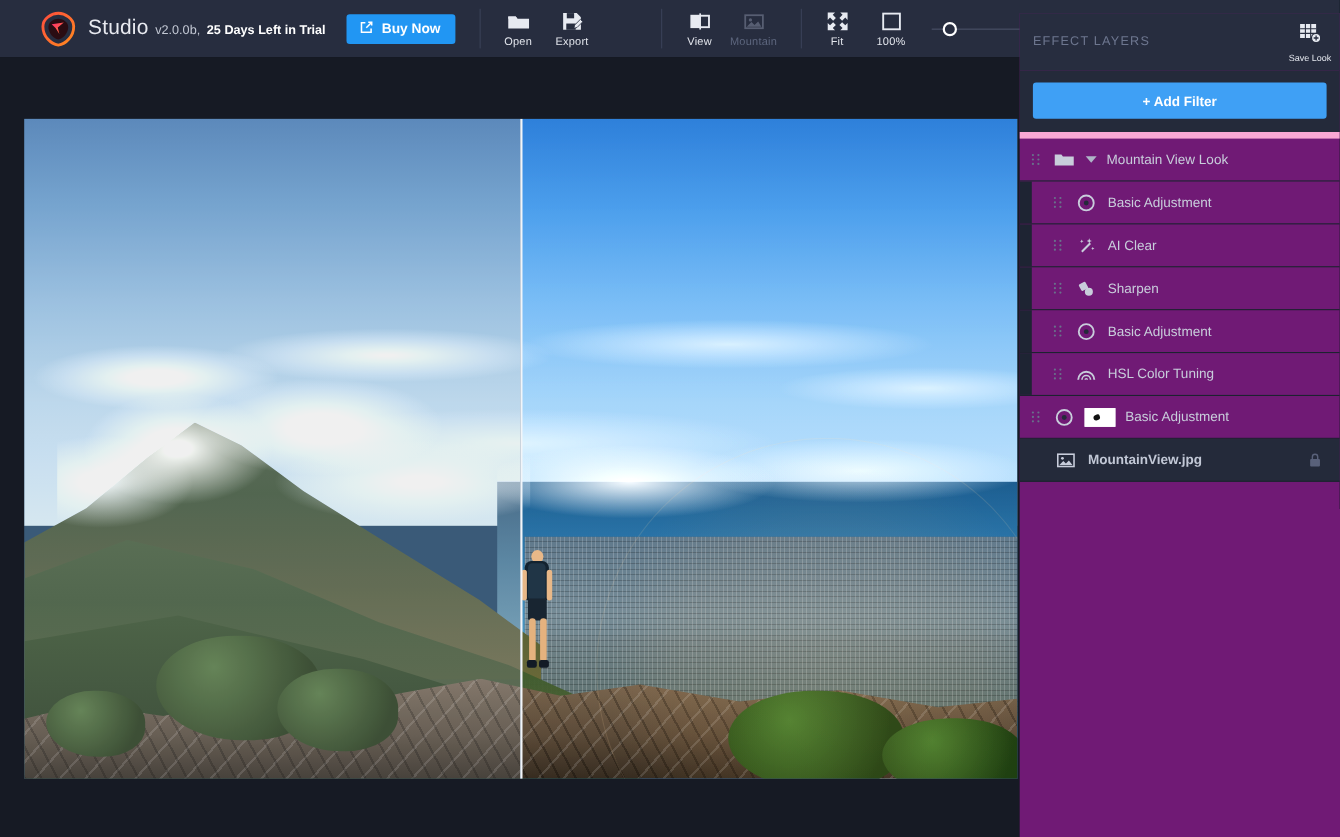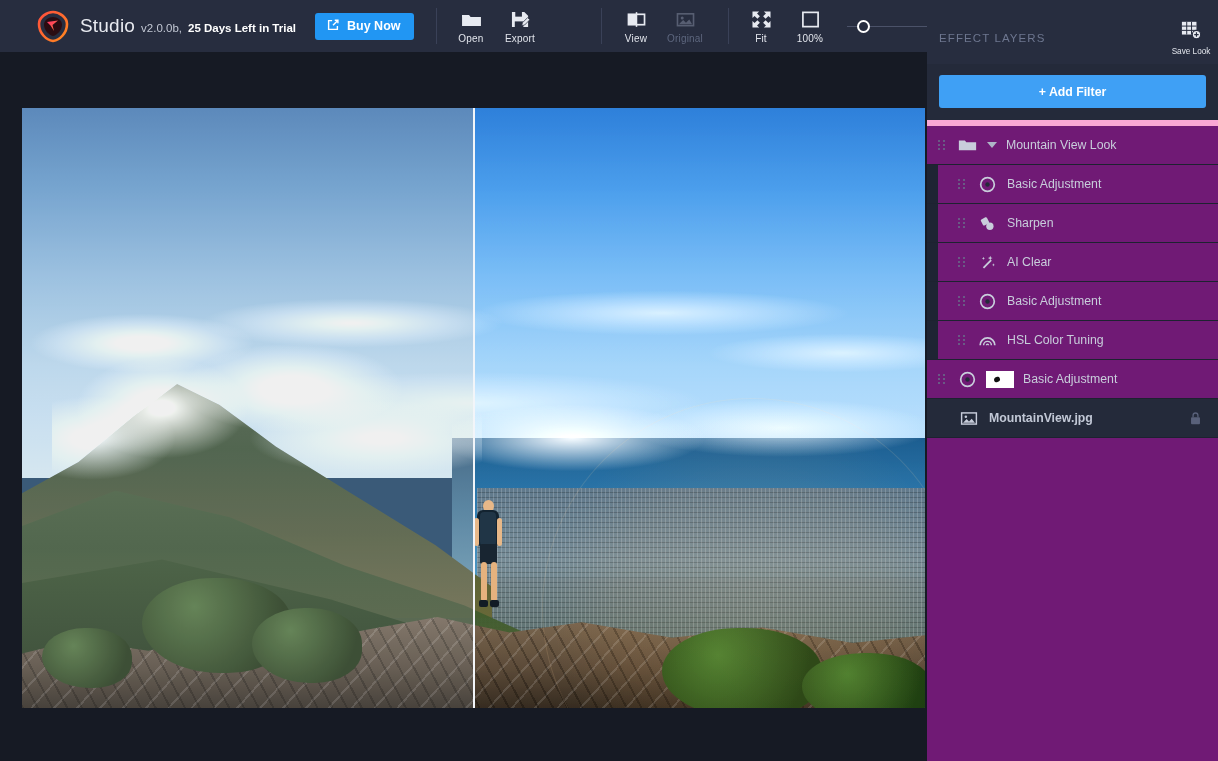--- a/index.html
+++ b/index.html
@@ -329,21 +329,21 @@
         <span class="lb">View</span>
       </div>
       <div class="tool dim">
         <span class="ic">
           <svg viewBox="0 0 22 18" width="21" height="17">
             <rect x="2.5" y="3" width="17" height="12.5" fill="none" stroke="#9aa2b8" stroke-width="1.7"></rect>
             <circle cx="7.5" cy="7.5" r="1.6" fill="#9aa2b8"></circle>
             <path d="M4 14l4.5-4.5 3 3 3.5-3.5L18 14z" fill="#9aa2b8"></path>
           </svg>
         </span>
-        <span class="lb">Original</span>
+        <span class="lb">Mountain</span>
       </div>
     </div>
 
     <div class="sep" style="margin-left:18px"></div>
 
     <div class="tool-group" style="margin-left:8px">
       <div class="tool">
         <span class="ic">
           <svg viewBox="0 0 22 20" width="21" height="19" fill="#e7eaf1">
             <path d="M1.5 1.5h7l-2.2 2.2 3 3-2.6 2.6-3-3L1.5 8.5z"></path>
@@ -526,46 +526,46 @@
       <div class="layer child">
         <span class="grip">
             <i></i>
             <i></i>
             <i></i>
             <i></i>
             <i></i>
             <i></i>
           </span>
         <span class="licon">
-          <svg viewBox="0 0 20 20" width="17" height="17">
-              <rect x="3" y="3.5" width="8" height="8" rx="1.4" transform="rotate(-28 7 7.5)" fill="#c8cddb"></rect>
-              <circle cx="12.8" cy="13.2" r="4.3" fill="#c8cddb"></circle>
-            </svg>
-        </span>
-        <span class="lname">Sharpen</span>
-      </div>
-
-      <div class="layer child">
-        <span class="grip">
-            <i></i>
-            <i></i>
-            <i></i>
-            <i></i>
-            <i></i>
-            <i></i>
-          </span>
-        <span class="licon">
           <svg viewBox="0 0 20 20" width="17" height="17" fill="#c8cddb">
             <path d="M4.5 15.5 L13.5 6.4 L15.1 8 L6 17.1 Z"></path>
             <path d="M13.2 2l.8 2 2 .8-2 .8-.8 2-.8-2-2-.8 2-.8z"></path>
             <path d="M5.2 3.2l.55 1.4 1.4.55-1.4.55-.55 1.4-.55-1.4-1.4-.55 1.4-.55z"></path>
             <path d="M17 11l.5 1.3 1.3.5-1.3.5-.5 1.3-.5-1.3-1.3-.5 1.3-.5z"></path>
           </svg>
         </span>
         <span class="lname">AI Clear</span>
+      </div>
+
+      <div class="layer child">
+        <span class="grip">
+            <i></i>
+            <i></i>
+            <i></i>
+            <i></i>
+            <i></i>
+            <i></i>
+          </span>
+        <span class="licon">
+          <svg viewBox="0 0 20 20" width="17" height="17">
+              <rect x="3" y="3.5" width="8" height="8" rx="1.4" transform="rotate(-28 7 7.5)" fill="#c8cddb"></rect>
+              <circle cx="12.8" cy="13.2" r="4.3" fill="#c8cddb"></circle>
+            </svg>
+        </span>
+        <span class="lname">Sharpen</span>
       </div>
 
       <div class="layer child">
         <span class="grip">
             <i></i>
             <i></i>
             <i></i>
             <i></i>
             <i></i>
             <i></i>

